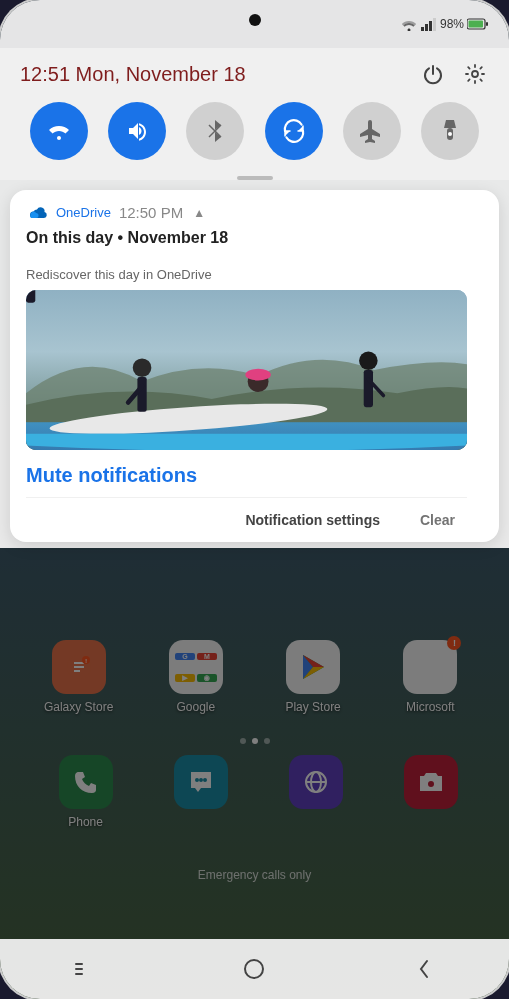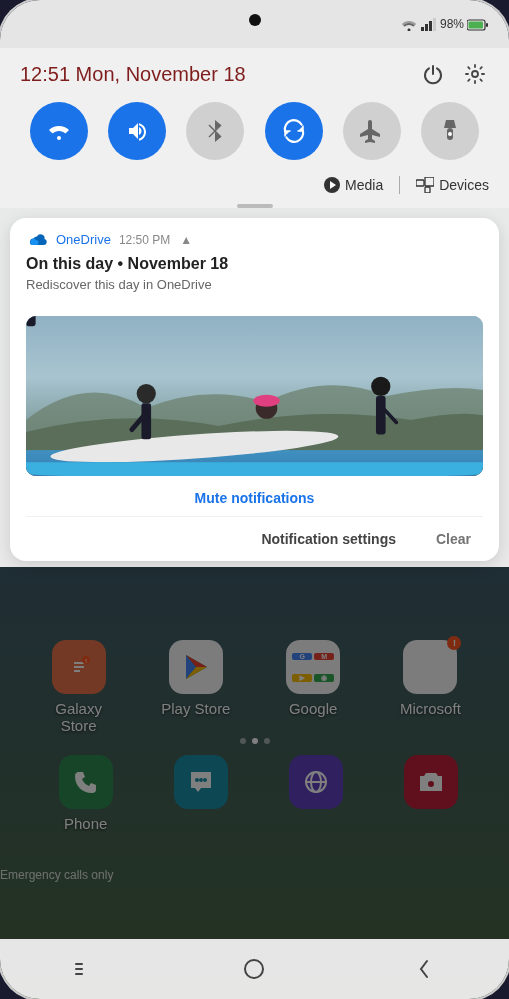--- a/index.html
+++ b/index.html
@@ -147,59 +147,59 @@
       margin: 0 auto 10px auto;
     }
 
     
     .notification-card {
       position: relative;
       z-index: 10;
       background: white;
       margin: 0 10px;
       border-radius: 16px;
-      padding: 14px 16px 0 16px;
+      padding: 14px 32px 0 16px;
       box-shadow: 0 4px 16px rgba(0,0,0,0.12);
     }
 
     .notif-header {
       display: flex;
       align-items: center;
       gap: 8px;
       margin-bottom: 8px;
     }
 
     .notif-app-name {
       font-size: 13px;
       color: #1a73e8;
       font-weight: 500;
     }
 
     .notif-time {
-      font-size: 12px;
+      font-size: 15px;
       color: #888;
     }
 
     .notif-expand {
       font-size: 12px;
       color: #888;
       margin-left: 2px;
     }
 
     .notif-title {
       font-size: 16px;
       font-weight: 600;
       color: #222;
-      margin-bottom: 4px;
+      margin-bottom: 20px;
     }
 
     .notif-subtitle {
       font-size: 13px;
       color: #666;
-      margin-bottom: 24px;
+      margin-bottom: 8px;
     }
 
     .notif-image {
       width: 100%;
       height: 160px;
       border-radius: 10px;
       background: linear-gradient(180deg, #8cb8d4 0%, #b0c8d8 30%, #6a8a7a 60%, #5a7a5a 70%, #4a96d0 85%, #3a86c0 100%);
       overflow: hidden;
       position: relative;
       margin-bottom: 0;
@@ -207,23 +207,22 @@
 
     
     .notif-image-scene {
       width: 100%;
       height: 100%;
       position: relative;
       background: linear-gradient(180deg, #96b4c8 0%, #b4ccd8 25%, #7896a8 40%, #6a8870 60%, #5a7a60 68%, #4896cc 80%, #3a86bc 100%);
     }
 
     .notif-mute {
-      text-align: center;
       padding: 14px 0 10px 0;
-      font-size: 14px;
+      font-size: 20px;
       font-weight: 600;
       color: #1a73e8;
       cursor: pointer;
     }
 
     .notif-actions {
       display: flex;
       justify-content: flex-end;
       align-items: center;
       gap: 16px;
@@ -255,21 +254,21 @@
       width: 54px;
       height: 54px;
       border-radius: 14px;
       display: flex;
       align-items: center;
       justify-content: center;
       font-size: 24px;
     }
 
     .app-label {
-      font-size: 15px;
+      font-size: 12px;
       color: white;
       text-shadow: 0 1px 3px rgba(0,0,0,0.7);
       text-align: center;
     }
 
     .page-dots {
       display: flex;
       justify-content: center;
       gap: 6px;
       margin: 8px 0;
@@ -307,21 +306,21 @@
       align-items: center;
       justify-content: center;
       cursor: pointer;
       color: #444;
       font-size: 18px;
     }
 
     
     .status-icons {
       display: flex;
-      align-items: flex-end;
+      align-items: center;
       gap: 3px;
     }
 
     
     .overlay {
       position: absolute;
       top: 0; left: 0; right: 0; bottom: 0;
       background: rgba(0,0,0,0.5);
       z-index: 5;
     }
@@ -435,38 +434,20 @@
 
         <div class="toggle-btn inactive">
           <svg width="22" height="26" viewBox="0 0 22 26" fill="#666">
             <path d="M7 2h8l2 8H5L7 2z"></path>
             <rect x="8" y="10" width="6" height="12" rx="3"></rect>
             <circle cx="11" cy="16" r="2" fill="white"></circle>
           </svg>
         </div>
       </div>
 
-      <div class="qs-media-devices">
-        <div class="qs-media-btn">
-          <svg width="16" height="16" viewBox="0 0 16 16" fill="#333">
-            <circle cx="8" cy="8" r="8"></circle>
-            <polygon points="6,4 12,8 6,12" fill="white"></polygon>
-          </svg>
-          <span>Media</span>
-        </div>
-        <div class="qs-divider-dot"></div>
-        <div class="qs-devices-btn">
-          <svg width="18" height="16" viewBox="0 0 18 16" fill="#333">
-            <rect x="0" y="3" width="8" height="6" rx="1" fill="none" stroke="#333" stroke-width="1.3"></rect>
-            <rect x="9" y="0" width="9" height="9" rx="1" fill="none" stroke="#333" stroke-width="1.3"></rect>
-            <rect x="9" y="10" width="5" height="6" rx="1" fill="none" stroke="#333" stroke-width="1.3"></rect>
-          </svg>
-          <span>Devices</span>
-        </div>
-      </div>
 
       <div class="drag-handle"></div>
     </div>
 
     <div class="notification-card">
       <div class="notif-header">
 
         <svg width="22" height="14" viewBox="0 0 22 14" fill="none">
           <path d="M8.5 12H18a3 3 0 0 0 .5-5.9A4 4 0 0 0 11 3.5a4 4 0 0 0-3.5 2.1A3.5 3.5 0 0 0 4 9a3 3 0 0 0 3 3H8.5z" fill="#0364B8"></path>
           <path d="M5 12h5a2.5 2.5 0 0 0 0-5A3 3 0 0 0 4.5 9 2.5 2.5 0 0 0 5 12z" fill="#1890F1"></path>
@@ -536,38 +517,38 @@
         <svg width="30" height="30" viewBox="0 0 30 30" fill="white">
           <path d="M15 3a12 12 0 1 1 0 24A12 12 0 0 1 15 3z" fill="#e8734a"></path>
           <path d="M10 10h10v2H10z M10 14h10v2H10z M10 18h6v2H10z" fill="white"></path>
           <circle cx="22" cy="8" r="4" fill="#ff5722"></circle>
           <text x="22" y="11" text-anchor="middle" fill="white" font-size="5" font-weight="bold">!</text>
         </svg>
       </div>
       <span class="app-label">Galaxy Store</span>
     </div>
     <div class="app-item">
+      <div class="app-icon" style="background:#f8f8f8; display:grid; grid-template-columns:1fr 1fr; grid-template-rows:1fr 1fr; gap:2px; padding:6px;">
+        <div style="background:#4285f4; border-radius:2px; display:flex;align-items:center;justify-content:center;font-size:7px;color:white;font-weight:bold">G</div>
+        <div style="background:#ea4335; border-radius:2px; display:flex;align-items:center;justify-content:center;font-size:7px;color:white;font-weight:bold">M</div>
+        <div style="background:#fbbc04; border-radius:2px; display:flex;align-items:center;justify-content:center;font-size:7px;color:white;font-weight:bold">▶</div>
+        <div style="background:#34a853; border-radius:2px; display:flex;align-items:center;justify-content:center;font-size:7px;color:white;font-weight:bold">◉</div>
+      </div>
+      <span class="app-label">Google</span>
+    </div>
+    <div class="app-item">
       <div class="app-icon" style="background:#f8f8f8;">
         <svg width="30" height="30" viewBox="0 0 30 30">
           <polygon points="5,3 26,15 5,27" fill="#34a853"></polygon>
           <polygon points="5,3 15,15 5,27" fill="#4285f4"></polygon>
           <polygon points="5,27 15,15 26,15" fill="#fbbc04"></polygon>
           <polygon points="5,3 15,15 26,15" fill="#ea4335"></polygon>
         </svg>
       </div>
       <span class="app-label">Play Store</span>
-    </div>
-    <div class="app-item">
-      <div class="app-icon" style="background:#f8f8f8; display:grid; grid-template-columns:1fr 1fr; grid-template-rows:1fr 1fr; gap:2px; padding:6px;">
-        <div style="background:#4285f4; border-radius:2px; display:flex;align-items:center;justify-content:center;font-size:7px;color:white;font-weight:bold">G</div>
-        <div style="background:#ea4335; border-radius:2px; display:flex;align-items:center;justify-content:center;font-size:7px;color:white;font-weight:bold">M</div>
-        <div style="background:#fbbc04; border-radius:2px; display:flex;align-items:center;justify-content:center;font-size:7px;color:white;font-weight:bold">▶</div>
-        <div style="background:#34a853; border-radius:2px; display:flex;align-items:center;justify-content:center;font-size:7px;color:white;font-weight:bold">◉</div>
-      </div>
-      <span class="app-label">Google</span>
     </div>
     <div class="app-item">
       <div class="app-icon" style="background:#f8f8f8; display:grid; grid-template-columns:1fr 1fr; grid-template-rows:1fr 1fr; gap:2px; padding:6px; position:relative;">
         <div style="background:#f25022;border-radius:2px;"></div>
         <div style="background:#7fba00;border-radius:2px;"></div>
         <div style="background:#00a4ef;border-radius:2px;"></div>
         <div style="background:#ffb900;border-radius:2px;"></div>
         <div style="position:absolute;top:-4px;right:-4px;background:#ff5722;color:white;border-radius:8px;width:14px;height:14px;font-size:9px;display:flex;align-items:center;justify-content:center;font-weight:bold;">!</div>
       </div>
       <span class="app-label">Microsoft</span>
@@ -616,21 +597,21 @@
         <svg width="28" height="28" viewBox="0 0 28 28" fill="white">
           <path d="M3 8h4l2-3h10l2 3h4v15H3z"></path>
           <circle cx="14" cy="16" r="4" fill="#c0203a"></circle>
           <circle cx="14" cy="16" r="4" fill="none" stroke="white" stroke-width="2"></circle>
         </svg>
       </div>
       <span class="app-label"></span>
     </div>
   </div>
 
-  <div style="position:absolute; top:865px; left:0; right:0; text-align:left; z-index:2;">
+  <div style="position:absolute; top:865px; left:0; right:0; text-align:center; z-index:2;">
     <span style="font-size:12px; color:rgba(255,255,255,0.8);">Emergency calls only</span>
   </div>
 
   <div class="nav-bar">
     <div class="nav-btn">
       <svg width="22" height="18" viewBox="0 0 22 18" fill="none" stroke="#444" stroke-width="2" stroke-linecap="round">
         <line x1="2" y1="4" x2="8" y2="4"></line>
         <line x1="2" y1="9" x2="8" y2="9"></line>
         <line x1="2" y1="14" x2="8" y2="14"></line>
       </svg>

